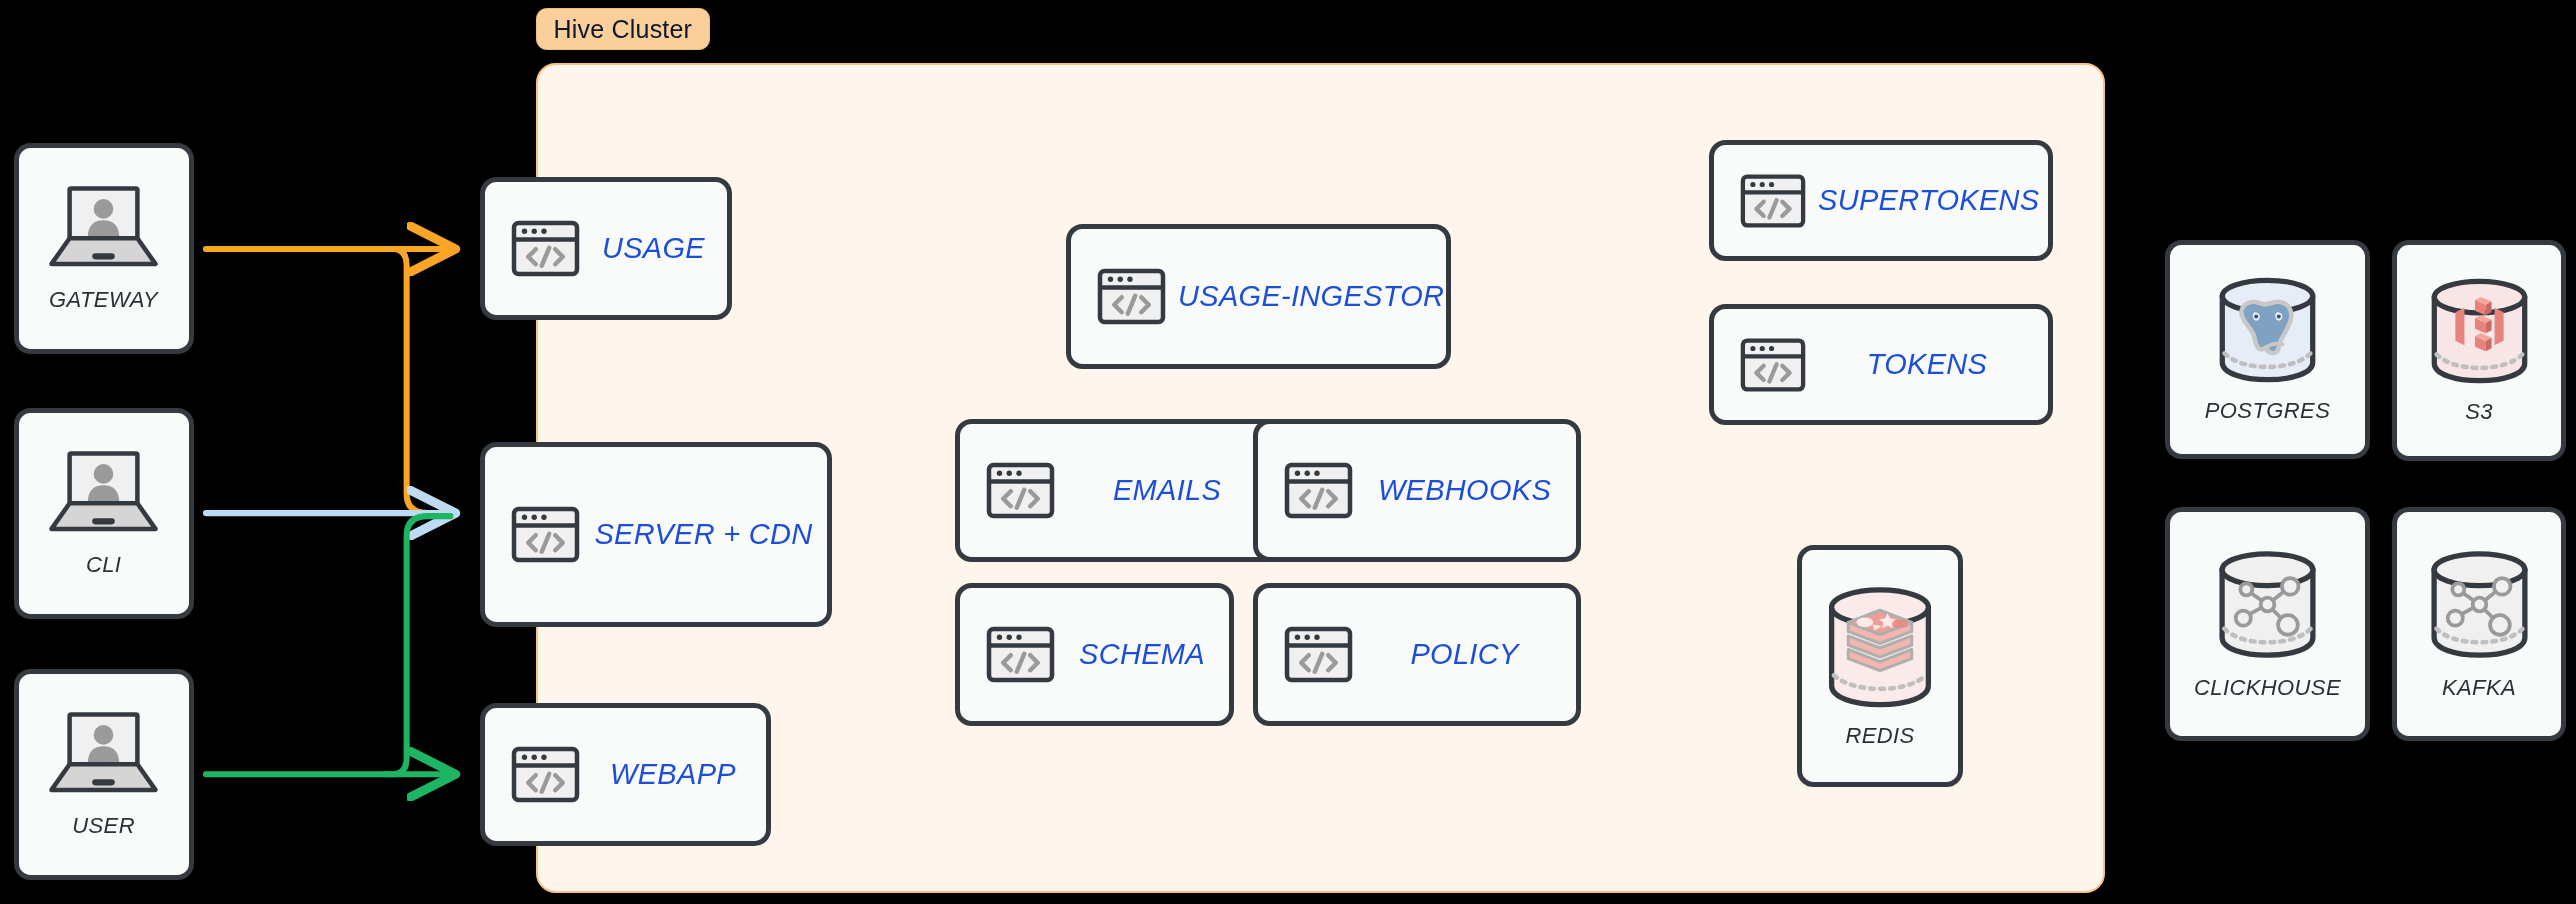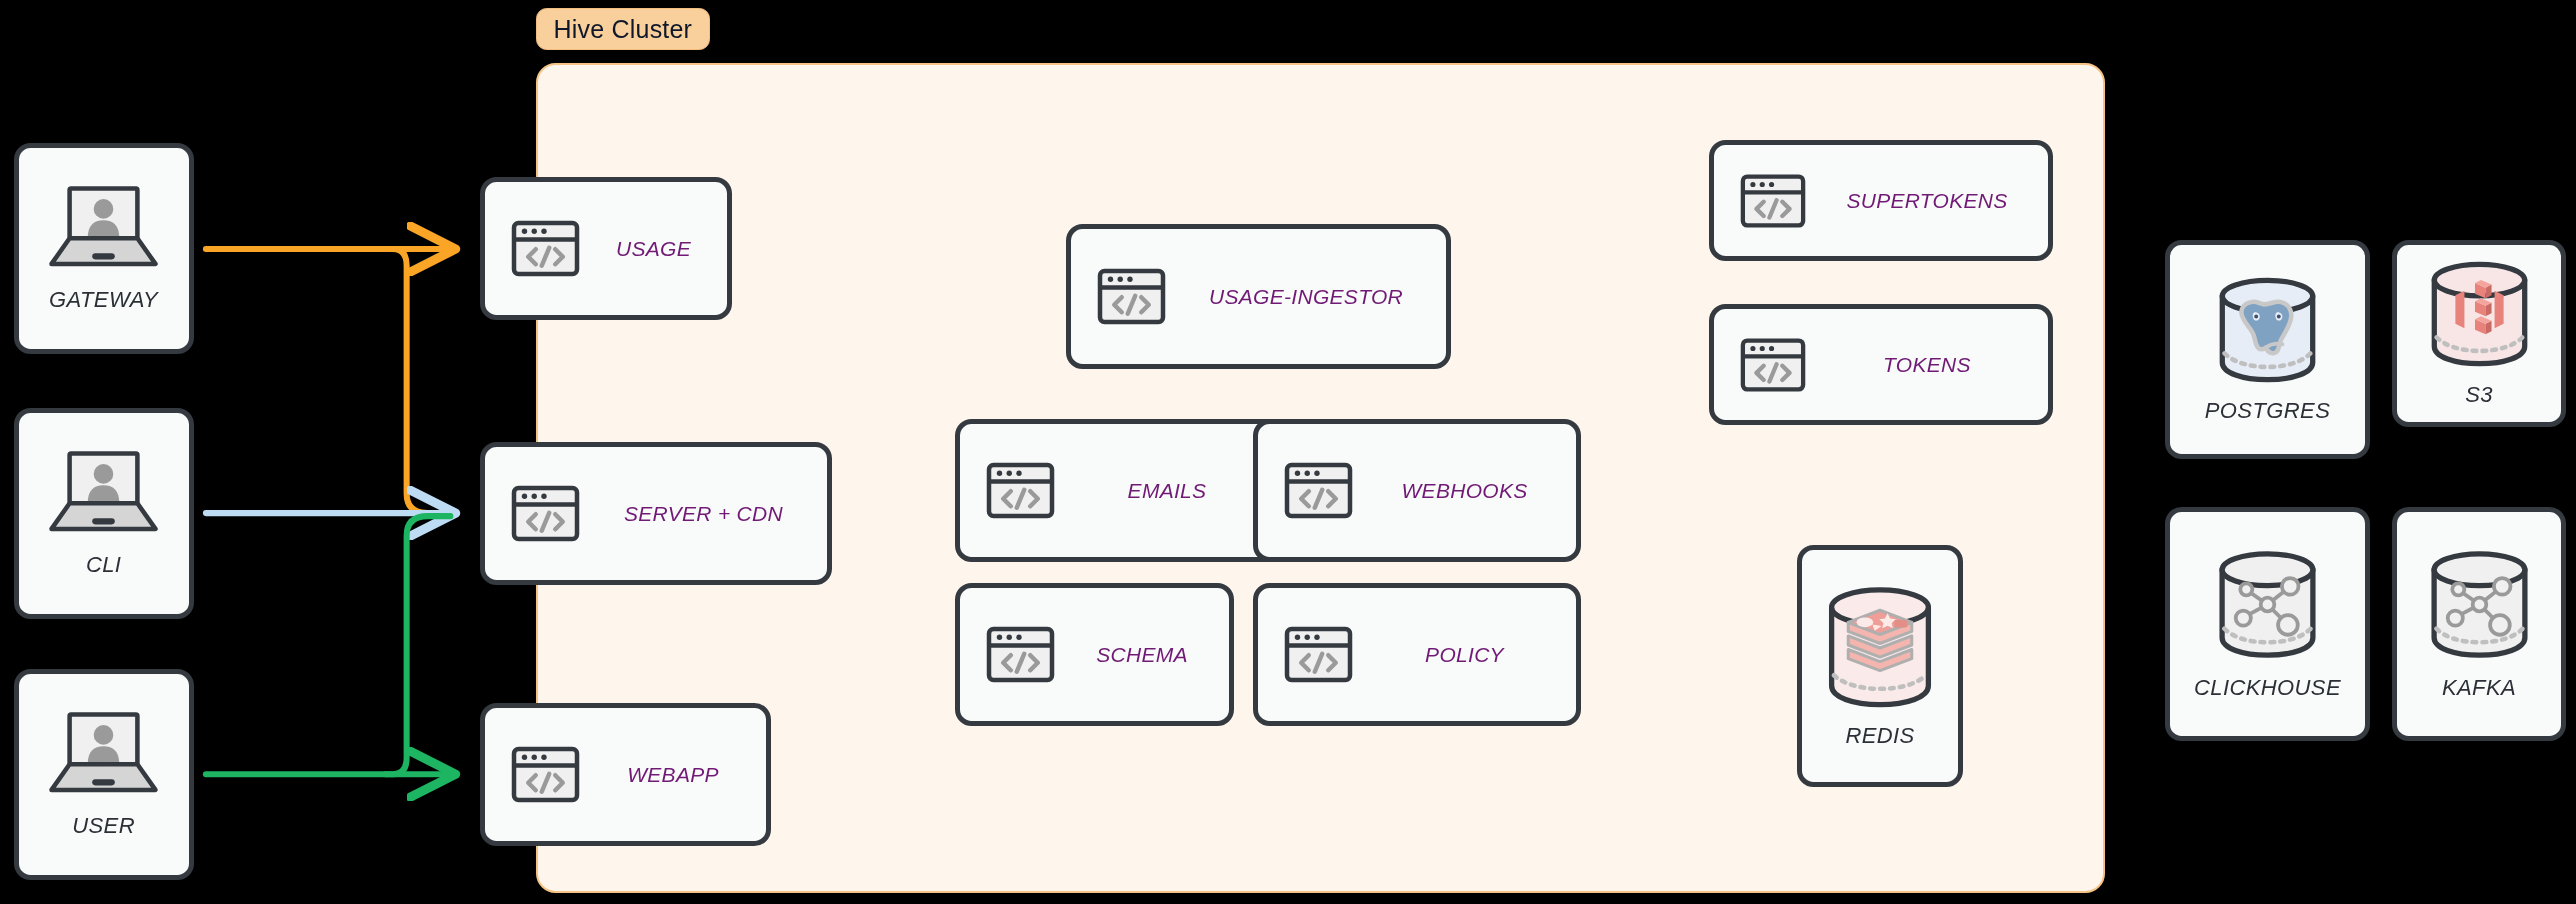--- a/index.html
+++ b/index.html
@@ -76,22 +76,22 @@
   
   .node.svc {
     flex-direction: row;
     justify-content: flex-start;
   }
   .node.svc .svc-icon { flex: 0 0 auto; margin-left: 26px; }
   .node.svc .svc-label {
     flex: 1 1 auto;
     text-align: center;
     font-style: italic;
-    font-size: 21px;
-    color: #701a75;
+    font-size: 29px;
+    color: #1d4ed8;
     letter-spacing: 0.3px;
     white-space: nowrap;
     padding: 0 12px;
   }
 
   
   .node.stacked {
     flex-direction: column;
     justify-content: center;
     align-items: center;
@@ -188,21 +188,21 @@
         <line x1="4" y1="34" x2="88" y2="34" stroke="#343A40" stroke-width="6"></line>
         <circle cx="18" cy="23" r="3.6" fill="#343A40"></circle>
           <circle cx="31" cy="23" r="3.6" fill="#343A40"></circle>
           <circle cx="44" cy="23" r="3.6" fill="#343A40"></circle>
         <path d="M33,47 L23,57 L33,67 M59,47 L69,57 L59,67 M51,45 L41,69" fill="none" stroke="#9A9A9A" stroke-width="6" stroke-linecap="round" stroke-linejoin="round"></path>
       </svg>
     </span>
     <span class="svc-label">USAGE</span>
   </div>
 
-  <div class="node svc" style="left:480px; top:442px; width:352px; height:143px;justify-content:space-between;">
+  <div class="node svc" style="left:480px; top:442px; width:352px; height:185px;justify-content:space-between;">
     <span class="svc-icon">
       <svg width="69" height="69" viewBox="0 0 92 92">
         <rect x="4" y="12" width="84" height="68" rx="6" fill="#F0F0F0" stroke="#343A40" stroke-width="6"></rect>
         <line x1="4" y1="34" x2="88" y2="34" stroke="#343A40" stroke-width="6"></line>
         <circle cx="18" cy="23" r="3.6" fill="#343A40"></circle>
           <circle cx="31" cy="23" r="3.6" fill="#343A40"></circle>
           <circle cx="44" cy="23" r="3.6" fill="#343A40"></circle>
         <path d="M33,47 L23,57 L33,67 M59,47 L69,57 L59,67 M51,45 L41,69" fill="none" stroke="#9A9A9A" stroke-width="6" stroke-linecap="round" stroke-linejoin="round"></path>
       </svg>
     </span>
@@ -359,21 +359,21 @@
         <path d="M62,50 C58,48 55,52 57,57 C58,61 63,62 65,58 C67,54 65,51 62,50 Z" fill="#EAF0F8"></path>
         <path d="M92,50 C88,48 85,52 87,57 C88,61 93,62 95,58 C97,54 95,51 92,50 Z" fill="#EAF0F8"></path>
         <circle cx="61" cy="55" r="2.6" fill="#40506A"></circle>
         <circle cx="91" cy="55" r="2.6" fill="#40506A"></circle>
         <path d="M74,96 C80,92 88,90 96,92" fill="none" stroke="#C8C8C8" stroke-width="5" stroke-linecap="round"></path>
       </svg>
     </span>
     <span class="stack-label">POSTGRES</span>
   </div>
 
-  <div class="node stacked" style="left:2392px; top:240px; width:174px; height:187px;">
+  <div class="node stacked" style="left:2392px; top:240px; width:174px; height:221px;">
     <span>
       <svg width="115" height="110" viewBox="0 0 152 146">
         <path d="M16,28 L16,116 C16,130 43,139 76,139 C109,139 136,130 136,116 L136,28 Z" fill="#F8E6E6" stroke="#343A40" stroke-width="7" stroke-linejoin="round"></path>
         <ellipse cx="76" cy="28" rx="60" ry="21" fill="#F8E6E6" stroke="#343A40" stroke-width="7"></ellipse>
         <path d="M19,104 C31,116 52,122 76,122 C100,122 121,116 133,104" fill="none" stroke="#BFBFBF" stroke-width="6" stroke-dasharray="5 8" stroke-linecap="round"></path>
 
         <g fill="#E8837C">
           <path d="M44,48 L56,42 L56,92 L44,86 Z"></path>
           <path d="M108,48 L96,42 L96,92 L108,86 Z"></path>
           <path d="M70,32 L84,38 L84,52 L70,46 Z"></path>

